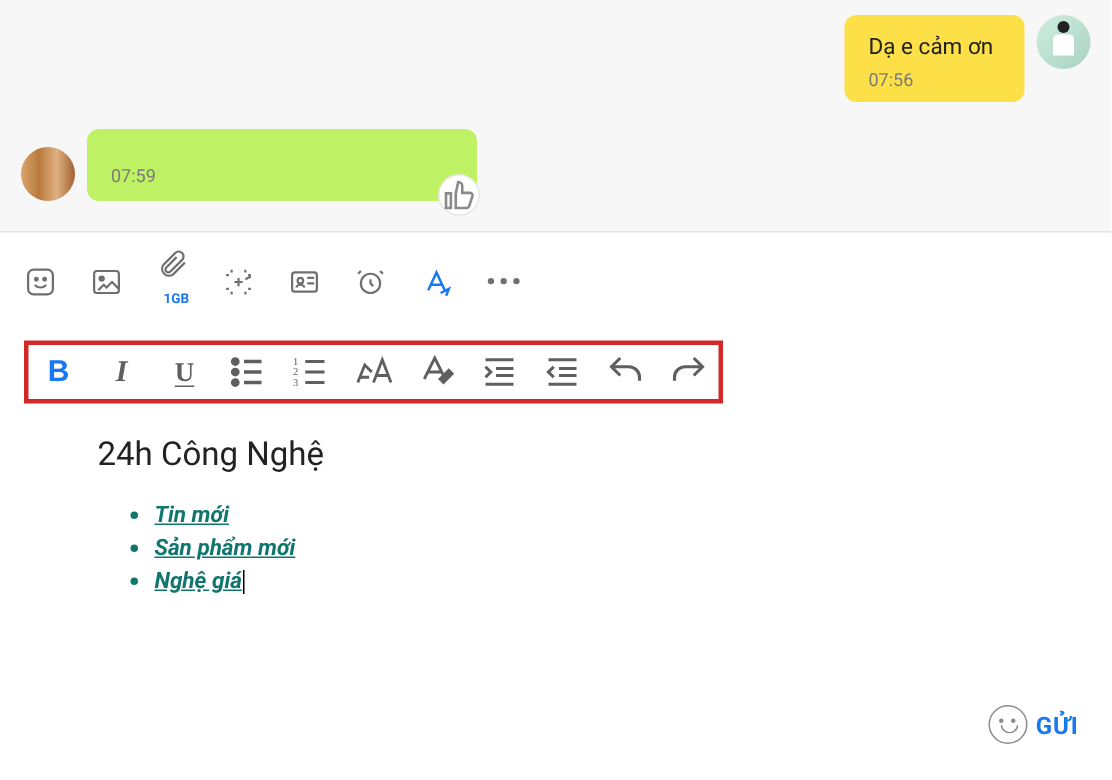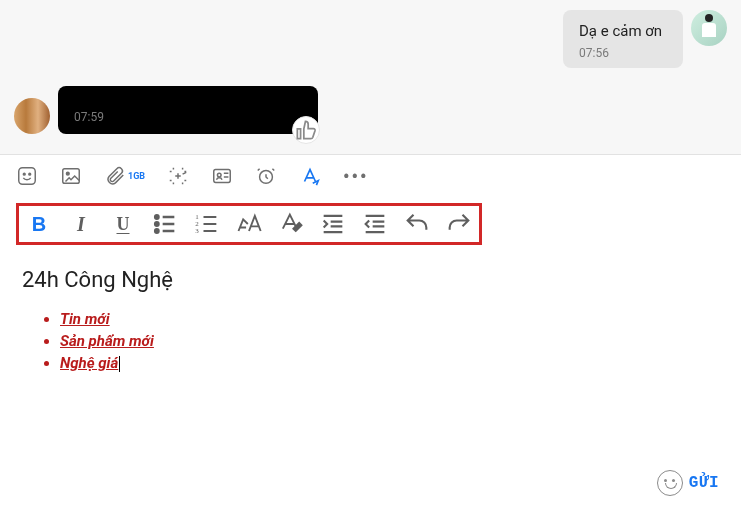--- a/index.html
+++ b/index.html
@@ -19,21 +19,21 @@
     position: relative;
   }
   .msg-out-row {
     display: flex;
     justify-content: flex-end;
     align-items: flex-start;
     gap: 8px;
     margin-bottom: 18px;
   }
   .msg-out-bubble {
-    background: #e5e5e5;
+    background: #fde047;
     border-radius: 8px;
     padding: 12px 16px 8px 16px;
     min-width: 120px;
   }
   .msg-out-text { font-size: 15px; color: #222; margin-bottom: 6px; }
   .msg-out-time { font-size: 12px; color: #7a7a7a; }
   .avatar {
     width: 36px; height: 36px; border-radius: 50%;
     background: linear-gradient(135deg,#cfeee0,#a8d2c2);
     position: relative;
@@ -53,21 +53,21 @@
     content:""; display:block; width:14px; height:14px;
     background:#fff; border-radius:3px 3px 0 0; margin-top:1px;
   }
   .msg-in-row {
     display: flex;
     align-items: flex-end;
     gap: 8px;
     position: relative;
   }
   .msg-in-bubble {
-    background: #000000;
+    background: #bef264;
     border-radius: 8px;
     padding: 24px 16px 10px 16px;
     min-width: 260px;
     position: relative;
   }
   .msg-in-time { font-size: 12px; color: #7a7a7a; }
   .reaction-btn {
     position:absolute; right:-2px; bottom:-10px;
     width:28px; height:28px; border-radius:50%;
     background:#fff; border:1px solid #e6e6e6;
@@ -83,21 +83,21 @@
     align-items:center;
     gap:22px;
   }
   .toolbar-top .ico {
     width:22px; height:22px; color:#6f6f6f;
     display:flex; align-items:center; justify-content:center;
     cursor:pointer;
   }
   .toolbar-top .ico.active { color:#1877f2; }
   .toolbar-top .ico.txtlabel { font-size:9px; font-weight:700; color:#1877f2; }
-  .attach-group { display:flex; align-items:center; gap:2px; }
+  .attach-group { display:flex; align-items:flex-end; gap:2px;flex-direction:column; }
   .more-dots { letter-spacing:2px; font-size:18px; font-weight:700; color:#6f6f6f; }
   .format-bar-wrap {
     padding: 6px 16px 8px 16px;
   }
   .format-bar {
     border: 3px solid #d22828;
     padding: 4px 6px;
     display:flex;
     align-items:center;
     gap:14px;
@@ -109,55 +109,55 @@
     color:#5f5f5f; cursor:pointer;
     font-family: Georgia, serif;
   }
   .fbtn.bold { color:#1877f2; font-weight:800; font-size:20px; font-family: Arial, sans-serif; }
   .fbtn.italic { font-style:italic; font-size:20px; font-weight:600; }
   .fbtn.underline { text-decoration: underline; font-size:18px; font-weight:600; text-underline-offset: 3px; }
   .editor-area {
     padding: 6px 20px;
     flex:1;
     position:relative;
+    margin-left:43px;
   }
   .editor-title {
     font-size:22px;
     color:#222;
     margin: 8px 0 18px 2px;
     font-weight:400;
   }
   .editor-list {
     list-style: disc;
     padding-left: 40px;
   }
   .editor-list li {
     font-size:15px;
     font-weight:700;
     font-style:italic;
     text-decoration: underline;
     margin-bottom: 4px;
-    color:#b91c1c;
+    color:#0f766e;
   }
   .cursor::after {
     content:"";
     display:inline-block;
     width:1px; height:16px;
     background:#000;
     vertical-align:text-bottom;
     margin-left:1px;
   }
   .send-row {
     position:absolute;
     right:22px;
     bottom:24px;
     display:flex;
     align-items:center;
     gap:6px;
-    font-family:Liberation Mono, monospace;
   }
   .emoji-btn {
     width:26px; height:26px; border-radius:50%;
     border:1.5px solid #8b8b8b;
     display:flex; align-items:center; justify-content:center;
     cursor:pointer;
     position:relative;
   }
   .emoji-btn::before {
     content:""; position:absolute; top:8px; left:6px; width:3px; height:3px;

